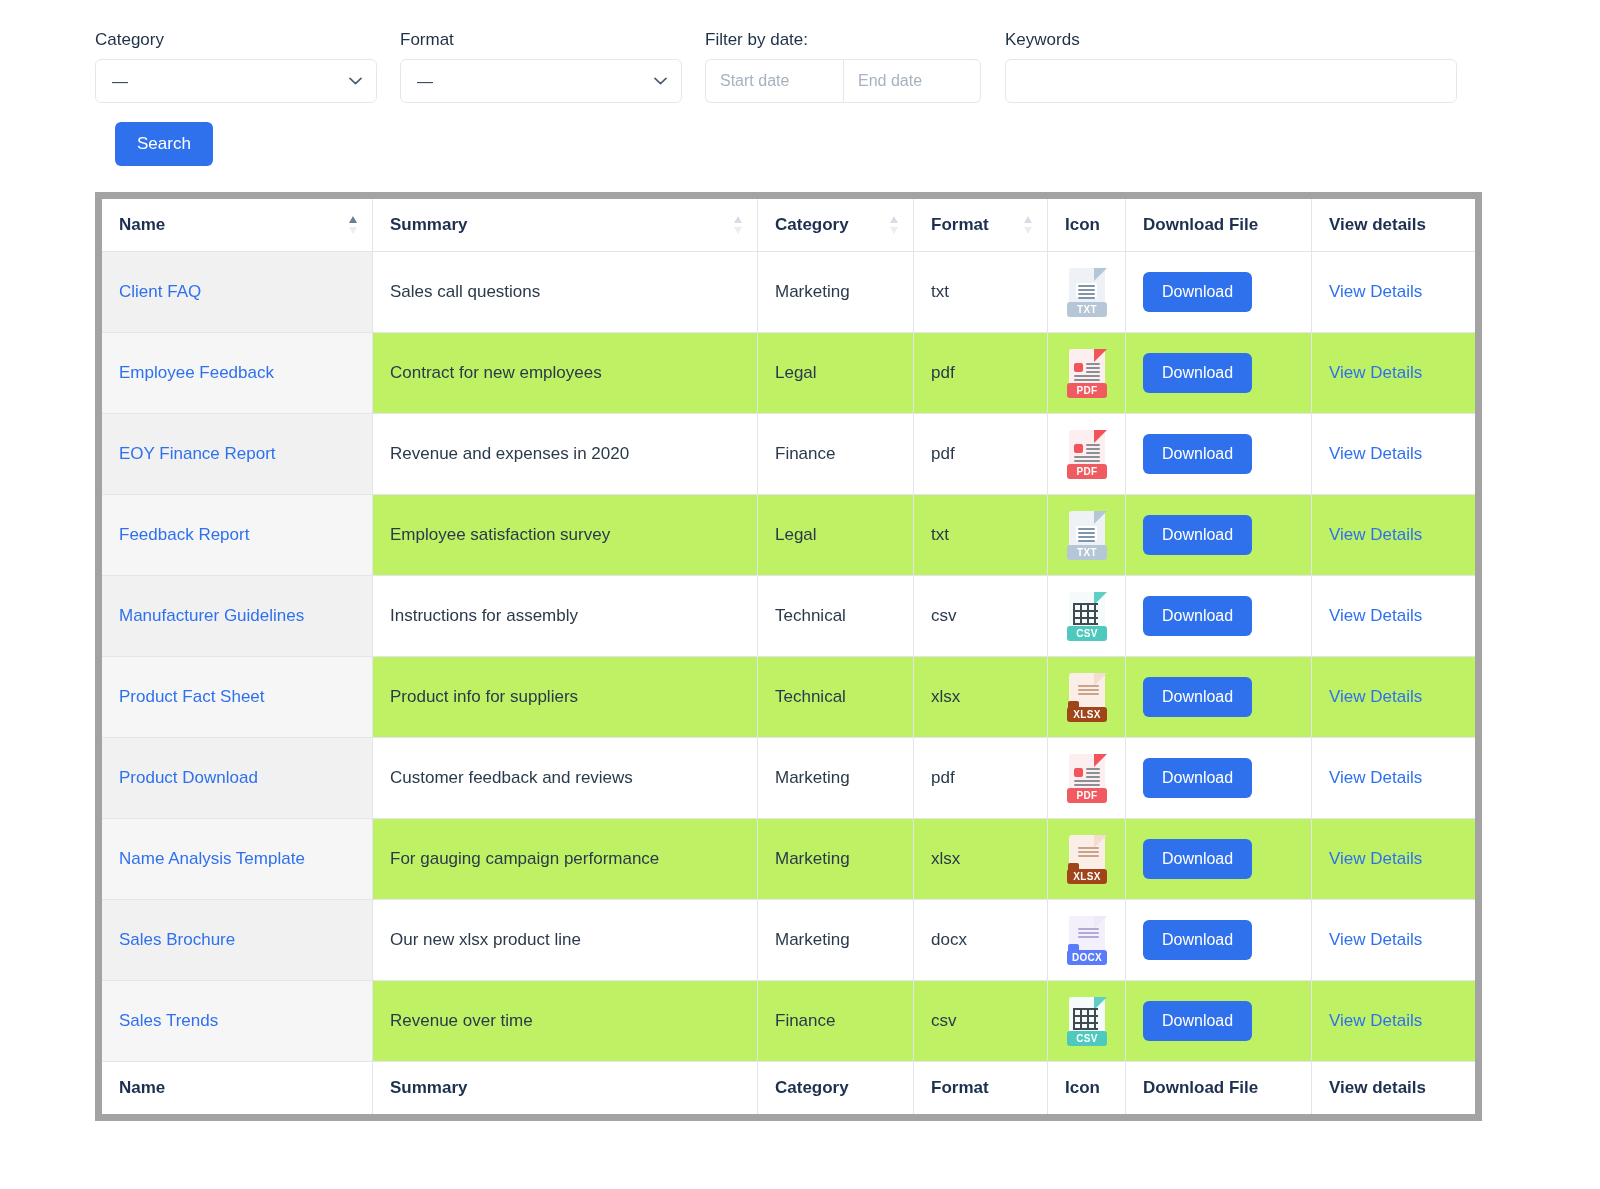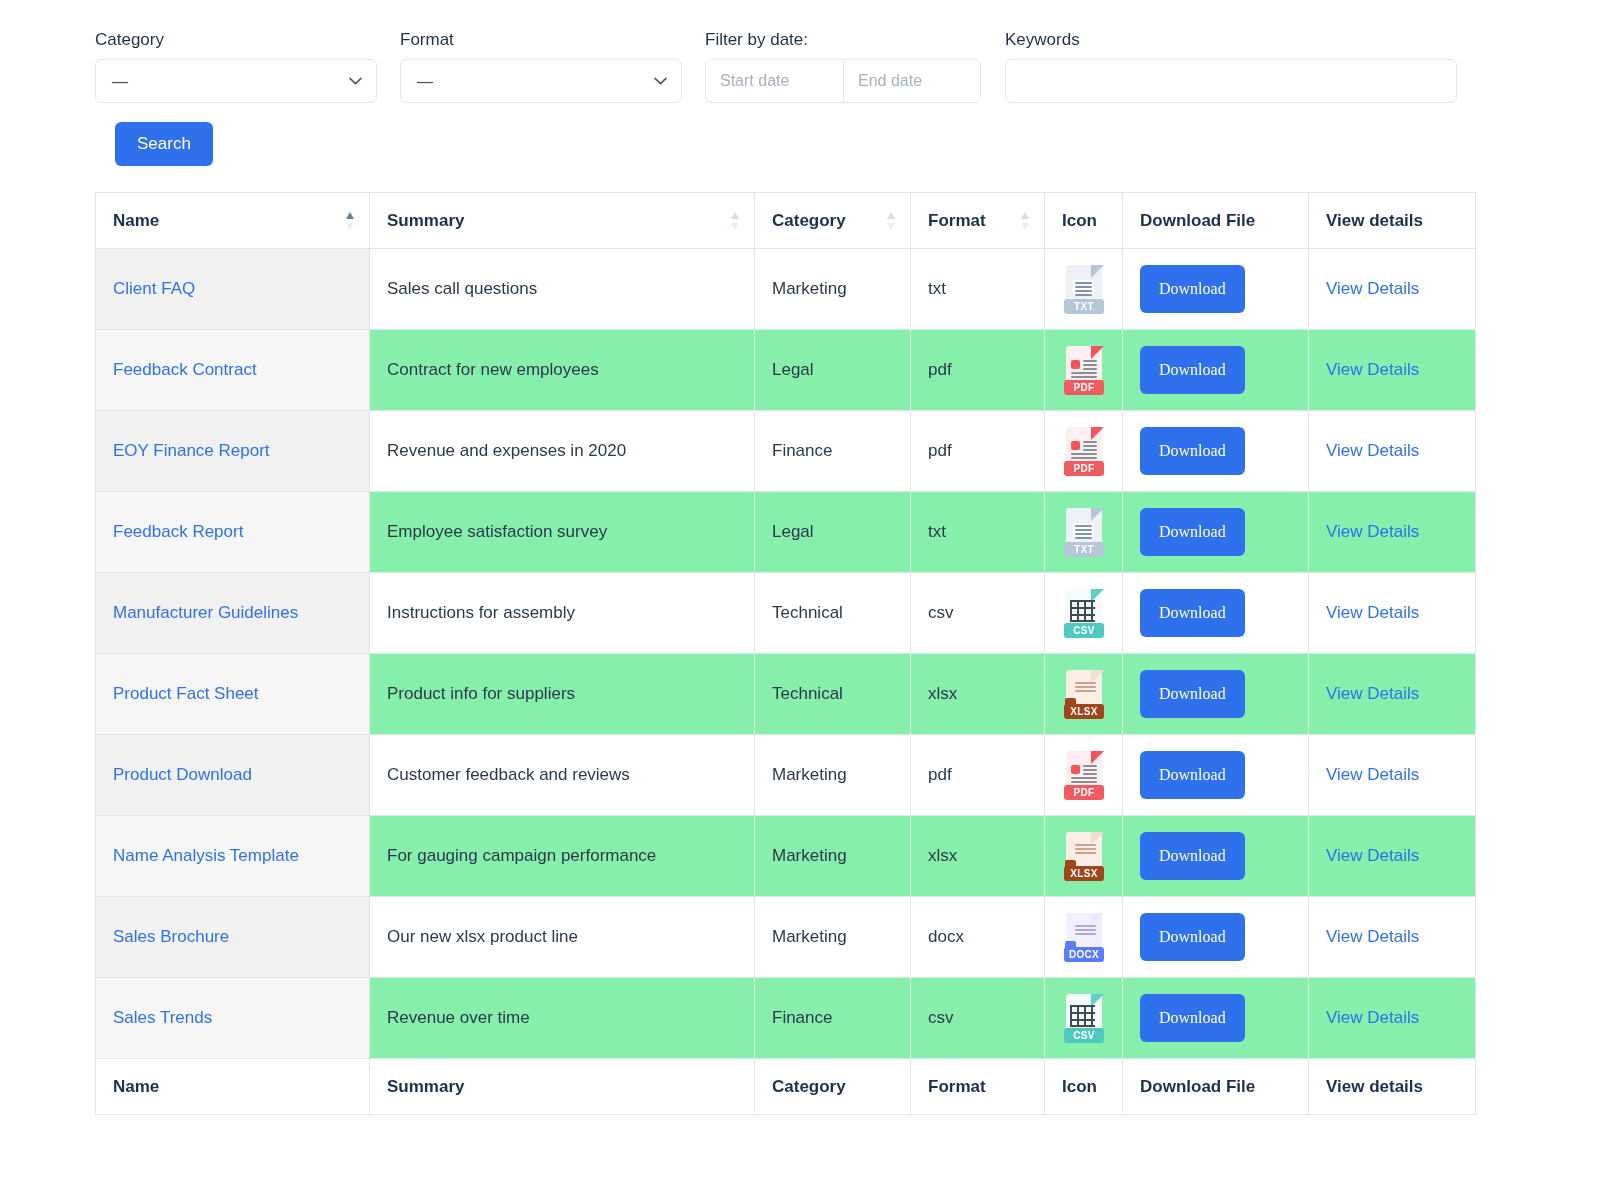--- a/index.html
+++ b/index.html
@@ -117,21 +117,21 @@
 
   
   .table-wrap {
     margin: 26px 0 0 95px;
     width: 1380px;
   }
   table.dt {
     border-collapse: collapse;
     width: 1380px;
     table-layout: fixed;
-    border: 1px solid #a3a3a3;
+    border: 7px solid #a3a3a3;
     padding-left: 48px;
   }
   table.dt th, table.dt td {
     border: 1px solid #e1e6ed;
     text-align: left;
     vertical-align: middle;
   }
   table.dt thead th, table.dt tfoot th {
     font-size: 17px;
     font-weight: bold;
@@ -163,42 +163,42 @@
 
   table.dt tbody td {
     font-size: 17px;
     color: #2b3a4b;
     padding: 14px 17px;
     height: 77px;
     box-sizing: border-box;
     background: #ffffff;
   }
   table.dt tbody tr.odd td { background: #ffffff; }
-  table.dt tbody tr.even td { background: #86efac; }
+  table.dt tbody tr.even td { background: #bef264; }
   
   table.dt tbody tr.odd td.sorted-col { background: #f1f1f2; }
   table.dt tbody tr.even td.sorted-col { background: #f6f6f7; }
 
   td.icon-cell { padding: 10px 0; text-align: center; }
   td.dl-cell { padding: 14px 15px; }
   td.view-cell { padding: 14px 17px; }
 
   a.name-link, a.view-link {
     color: #2f71ed;
     text-decoration: none;
     font-size: 17px;
   }
   button.dl-btn {
     background: #2f71ed;
     color: #fff;
     border: none;
     border-radius: 6px;
-    font-family: Liberation Serif, serif;
+    font-family: Liberation Sans, sans-serif;
     font-size: 16px;
-    height: 48px;
+    height: 40px;
     padding: 0 19px;
     cursor: pointer;
     line-height: 40px;
   }
 
   
   .fic {
     position: relative;
     width: 42px;
     height: 52px;
@@ -396,21 +396,21 @@
             <td class="icon-cell"><span class="fic"><span class="sheet" style="background:#eef2f6"></span><span class="fold" style="border-width:0 0 13px 13px;border-color:transparent transparent #b5c6d6 transparent;transform:rotate(180deg);"></span><span style="position:absolute;left:11px;top:17px;width:21px;height:15px;background:#ffffff;border-radius:2px;"></span><span class="lines" style="left:13px;top:19px;width:17px;">
                   <i style="background:#7f95a9"></i>
                   <i style="background:#7f95a9"></i>
                   <i style="background:#7f95a9"></i>
                   <i style="background:#7f95a9"></i>
                 </span><span class="badge" style="background:#b5c6d6">TXT</span></span></td>
             <td class="dl-cell"><button class="dl-btn">Download</button></td>
             <td class="view-cell"><a class="view-link" href="#">View Details</a></td>
           </tr>
           <tr class="even">
-            <td class="sorted-col"><a class="name-link" href="#">Feedback Contract</a></td>
+            <td class="sorted-col"><a class="name-link" href="#">Employee Feedback</a></td>
             <td>Contract for new employees</td>
             <td>Legal</td>
             <td>pdf</td>
             <td class="icon-cell"><span class="fic"><span class="sheet" style="background:#fdeff0"></span><span class="fold" style="border-width:0 0 13px 13px;border-color:transparent transparent #f2545b transparent;transform:rotate(180deg);"></span><span class="blk" style="background:#f2545b"></span><span class="lines" style="left:21px;top:16px;width:14px;">
                   <i style="background:#8a8f96"></i>
                   <i style="background:#8a8f96"></i>
                   <i style="background:#8a8f96"></i>
                 </span><span class="lines" style="left:9px;top:28px;width:26px;">
                   <i style="background:#8a8f96"></i>
                   <i style="background:#8a8f96"></i>

